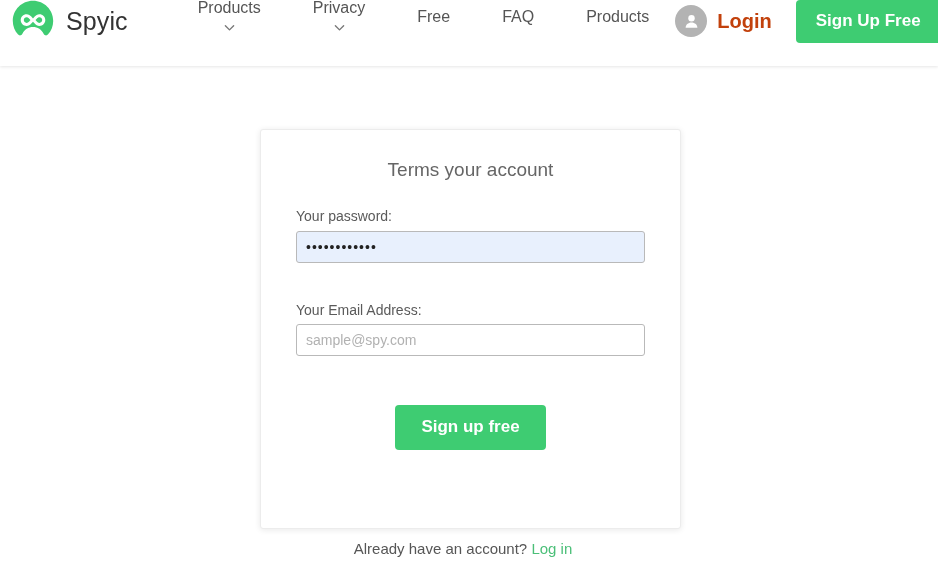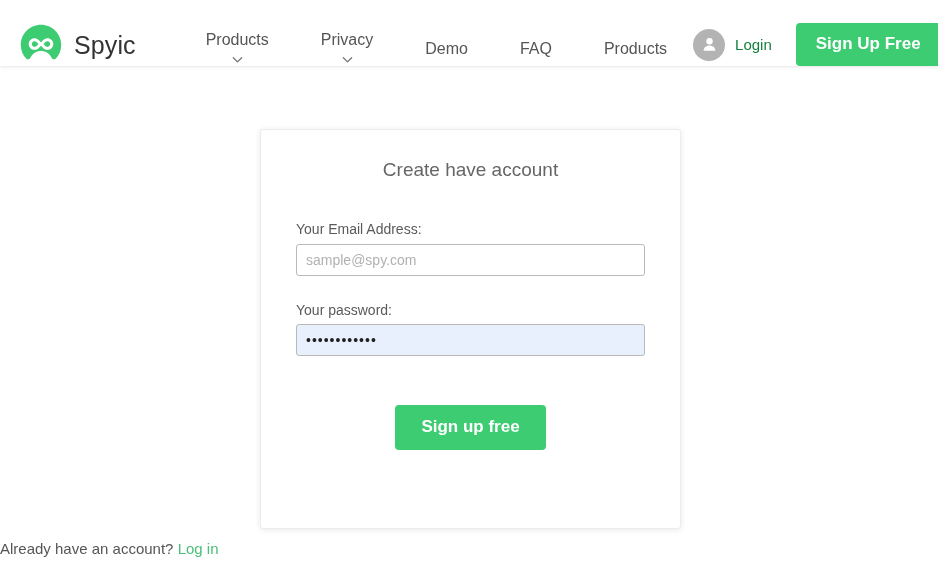--- a/index.html
+++ b/index.html
@@ -17,22 +17,22 @@
     color: #444444;
     -webkit-font-smoothing: antialiased;
   }
 
   
   .header {
     position: relative;
     height: 66px;
     background: #ffffff;
     display: flex;
-    align-items: flex-end;
-    padding: 0 16px 0 20px;
+    align-items: flex-start;
+    padding: 0 16px 0 12px;
     box-shadow: 0 1px 3px rgba(0,0,0,0.10);
     z-index: 5;
   }
 
   .brand {
     display: flex;
     align-items: center;
     gap: 12px;
     flex: 0 0 auto;
     cursor: pointer;
@@ -102,23 +102,24 @@
     height: 32px;
     border-radius: 50%;
     background: #b3b3b3;
     display: flex;
     align-items: center;
     justify-content: center;
     flex: 0 0 auto;
   }
 
   .login-label {
-    font-size: 15px;
-    color: #15803d;
+    font-size: 20px;
+    color: #c2410c;
     line-height: 1;
+    font-weight: bold;
   }
 
   .signup-btn {
     background: #3ecc72;
     color: #ffffff;
     border: none;
     border-radius: 4px;
     font-family: "Liberation Sans", sans-serif;
     font-size: 17px;
     font-weight: bold;
@@ -223,21 +224,21 @@
     color: #62c98a;
     text-decoration: none;
     cursor: pointer;
   }
 
   .below-card {
     position: absolute;
     left: 0;
     right: 12px;
     top: 474px;
-    text-align: left;
+    text-align: center;
     font-size: 15px;
     color: #565656;
     line-height: 1.2;
   }
   .below-card .link-green { color: #4bbf78; font-size: 15px; }
 </style>
 </head>
 <body>
 
 <div class="header">
@@ -279,21 +280,21 @@
     <div class="nav-item">
       <span>Privacy</span>
       <span class="chev">
         <svg width="11" height="11" viewBox="0 0 12 12" xmlns="http://www.w3.org/2000/svg">
           <path d="M1.5 4 L6 8.6 L10.5 4" stroke="#777" stroke-width="1.5" fill="none" stroke-linecap="round" stroke-linejoin="round"></path>
         </svg>
       </span>
     </div>
 
     <div class="nav-item">
-      <span>Demo</span>
+      <span>Free</span>
     </div>
 
     <div class="nav-item">
       <span>FAQ</span>
     </div>
 
     <div class="nav-item">
       <span>Products</span>
     </div>
 
@@ -313,30 +314,30 @@
 
     <button class="signup-btn">Sign Up Free</button>
 
   </div>
 </div>
 
 <div class="page">
 
   <div class="card">
 
-    <h1 class="card-title">Create have account</h1>
+    <h1 class="card-title">Terms your account</h1>
+
+    <div class="field field-pass">
+      <label class="field-label">Your password:</label>
+      <input class="text-input autofilled" type="text" readonly="" value="••••••••••••" style="">
+    </div>
 
     <div class="field field-email">
       <label class="field-label">Your Email Address:</label>
       <input class="text-input" type="email" placeholder="sample@spy.com" style="">
-    </div>
-
-    <div class="field field-pass">
-      <label class="field-label">Your password:</label>
-      <input class="text-input autofilled" type="text" readonly="" value="••••••••••••" style="">
     </div>
 
     <div class="submit-wrap">
       <button class="submit-btn">Sign up free</button>
     </div>
 
 
   </div>
 
   <div class="below-card">

